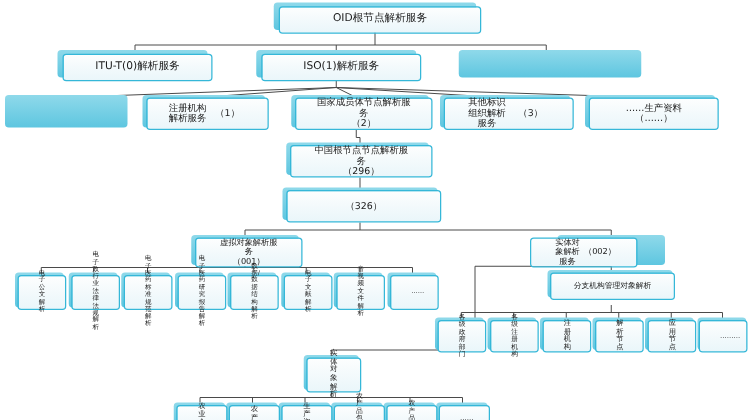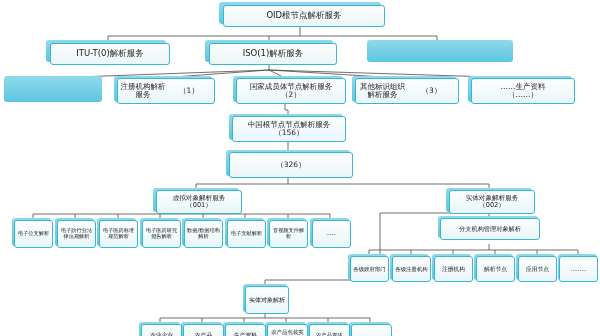--- a/index.html
+++ b/index.html
@@ -21,21 +21,21 @@
     display:flex;
     align-items:center;
     justify-content:center;
     text-align:center;
     background:linear-gradient(to bottom,#fdfefe 0%,#f4fafc 45%,#eaf6fa 100%);
     border:1px solid #35b7d8;
     border-radius:3px;
     color:#1b1b1b;
     line-height:1.12;
     z-index:2;
-    padding:1px 2px;
+    padding:1px 16px;
   }
   .node .txt{display:block;width:100%;}
   
   .shadow{
     position:absolute;
     background:linear-gradient(to bottom,#8fd9ea,#5ec6e0);
     border-radius:3px;
     z-index:1;
   }
   .code{display:block;}
@@ -147,36 +147,36 @@
 
   <div class="shadow" style="left:468px;top:76px;width:104px;height:26px;"></div>
   <div class="node" style="left:471px;top:78px;width:104px;height:26px;font-size:7.5px;flex-direction:column;justify-content:center;">
     <span class="txt">……生产资料</span>
     <span class="txt code">（……）</span>
   </div>
 
   <div class="shadow" style="left:229px;top:114px;width:114px;height:26px;"></div>
   <div class="node" style="left:232px;top:116px;width:114px;height:26px;font-size:7.5px;flex-direction:column;justify-content:center;">
     <span class="txt">中国根节点节点解析服务</span>
-    <span class="txt code">（156）</span>
+    <span class="txt code">（296）</span>
   </div>
 
   <div class="shadow" style="left:226px;top:150px;width:124px;height:26px;"></div>
   <div class="node" style="left:229px;top:152px;width:124px;height:26px;font-size:7.5px;flex-direction:column;justify-content:center;">
     <span class="txt code">（326）</span>
   </div>
 
   <div class="shadow" style="left:153px;top:188px;width:86px;height:24px;"></div>
   <div class="node" style="left:156px;top:190px;width:86px;height:24px;font-size:6.6px;flex-direction:column;justify-content:center;">
     <span class="txt">虚拟对象解析服务</span>
     <span class="txt code">（001）</span>
   </div>
 
   <div class="shadow" style="left:446px;top:188px;width:86px;height:24px;"></div>
-  <div class="node" style="left:449px;top:190px;width:86px;height:24px;font-size:6.6px;flex-direction:column;justify-content:center;">
+  <div class="node" style="left:424px;top:190px;width:86px;height:24px;font-size:6.6px;flex-direction:row;justify-content:center;">
     <span class="txt">实体对象解析服务</span>
     <span class="txt code">（002）</span>
   </div>
 
   <div class="shadow" style="left:12px;top:218px;width:39px;height:28px;"></div>
   <div class="node" style="left:14px;top:220px;width:39px;height:28px;font-size:5.2px;">
     <span class="txt">电子公文解析</span>
   </div>
 
   <div class="shadow" style="left:55px;top:218px;width:39px;height:28px;"></div>

